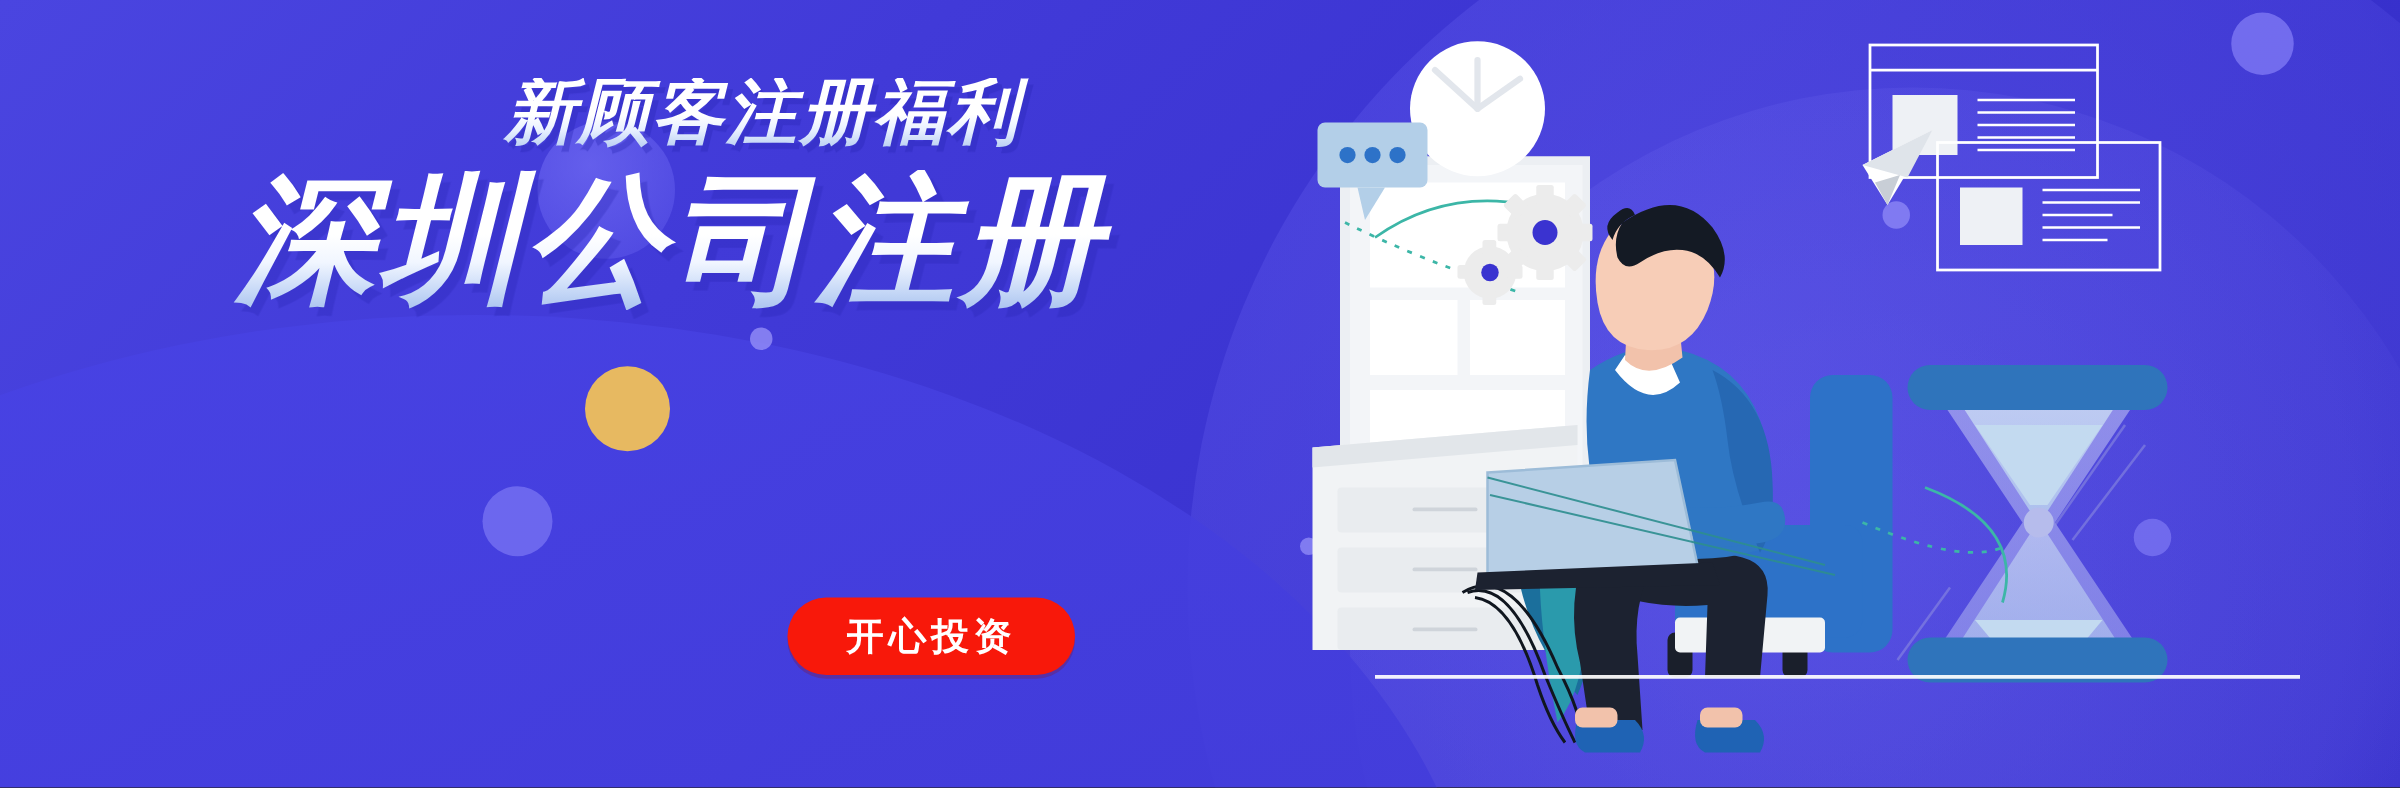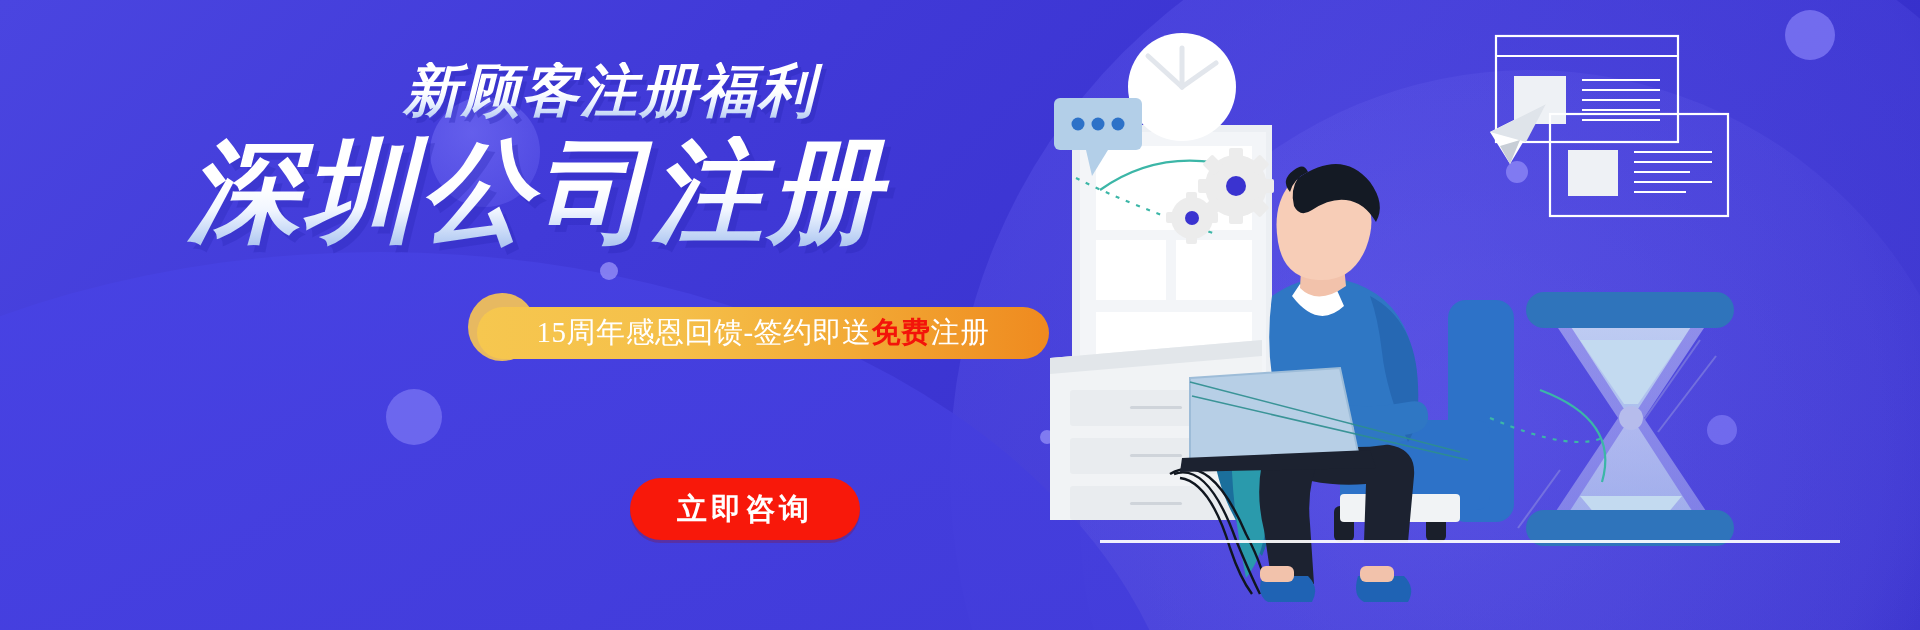--- a/index.html
+++ b/index.html
@@ -340,25 +340,20 @@
     </svg>
     <div class="floor-line"></div>
   </div>
 
   <div class="copy">
 
     <div class="eyebrow">新顾客注册福利</div>
 
     <div class="headline">深圳公司注册</div>
 
-    <div class="pill">
-      <div class="pill-text">
-        <span>15周年感恩回馈-签约即送</span><span class="hot">免费</span><span>注册</span>
-      </div>
-    </div>
 
 
     <button class="cta">
-      <span class="cta-label">立即咨询</span>
+      <span class="cta-label">开心投资</span>
     </button>
   </div>
 
 </div>
 
 </body></html>

